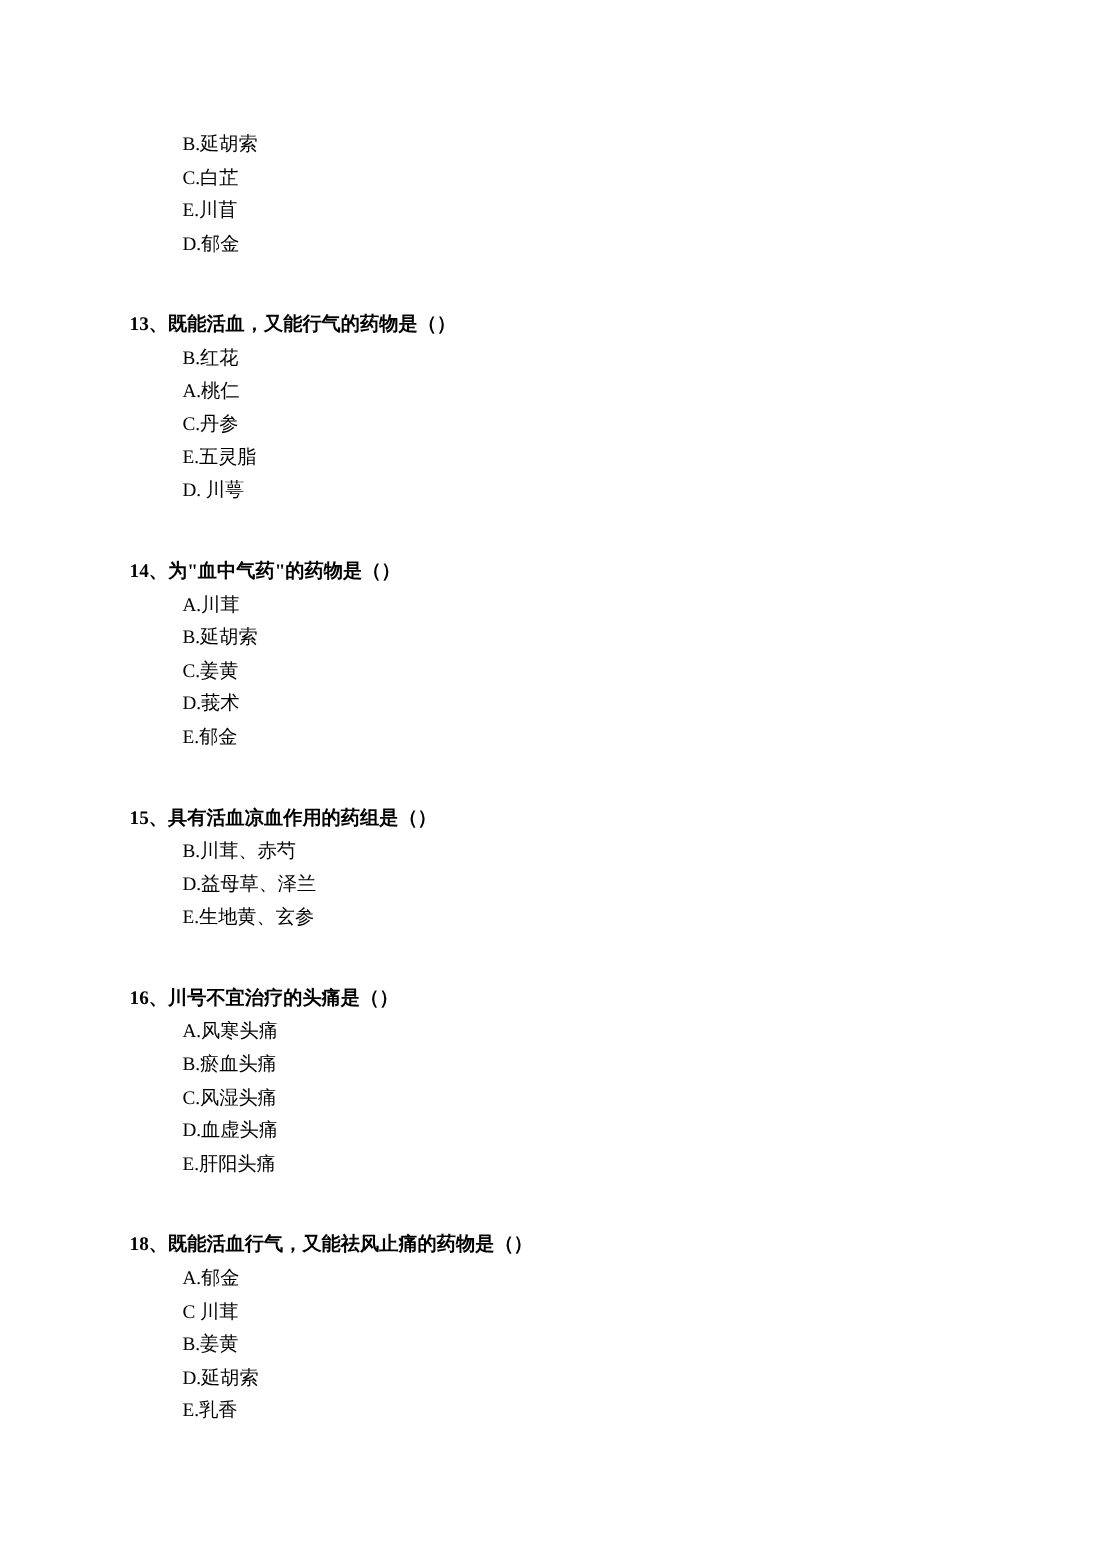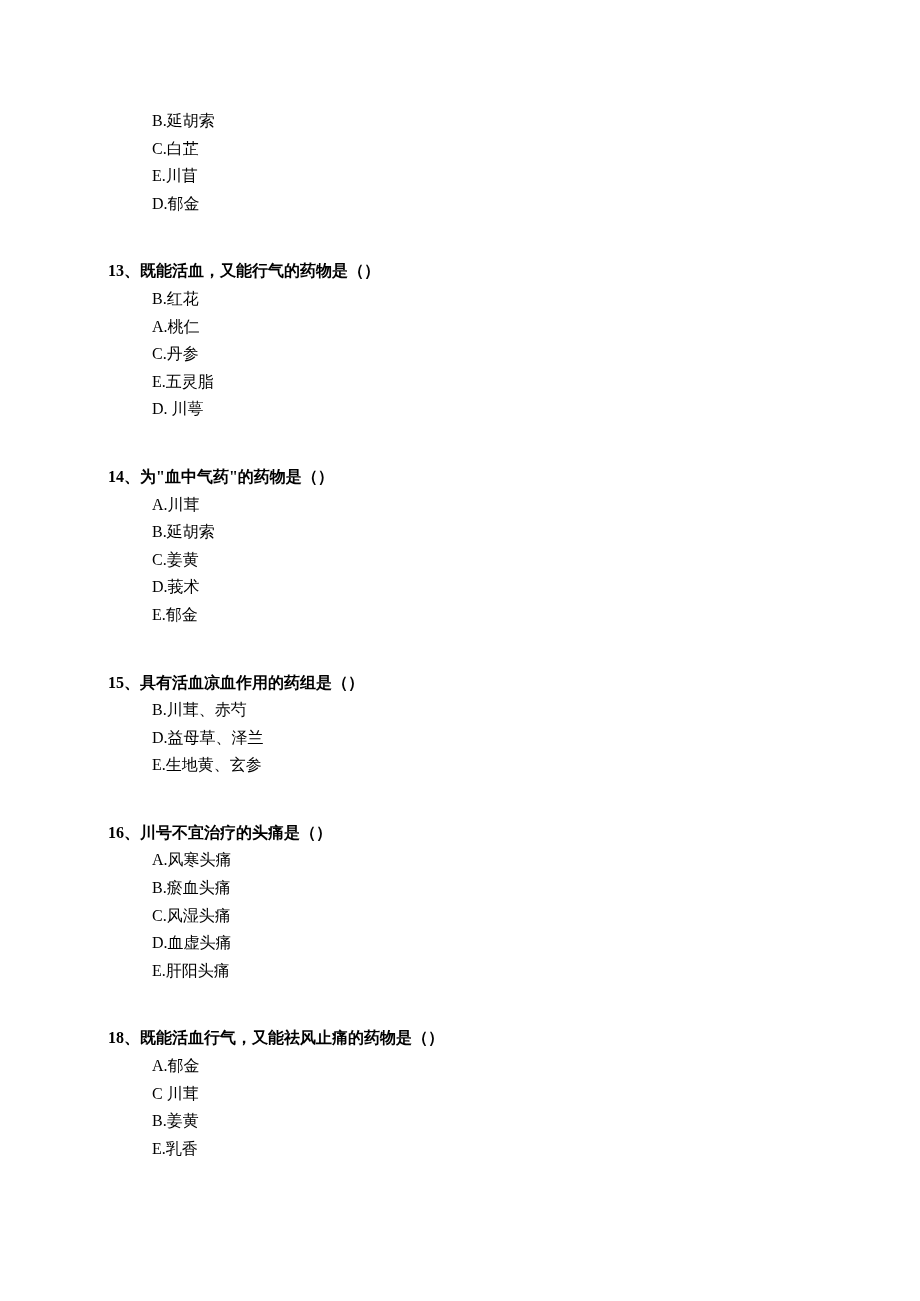--- a/index.html
+++ b/index.html
@@ -84,14 +84,15 @@
   <div class="option">E.肝阳头痛</div>
 </div>
 
 <div class="question-block">
   <div class="question-text">
     <span>18、</span><span>既能活血行气，又能祛风止痛的药物是（）</span>
   </div>
   <div class="option">A.郁金</div>
   <div class="option">C 川茸</div>
   <div class="option">B.姜黄</div>
+  <div class="option">D.延胡索</div>
   <div class="option">E.乳香</div>
 </div>
 
 </body></html>

